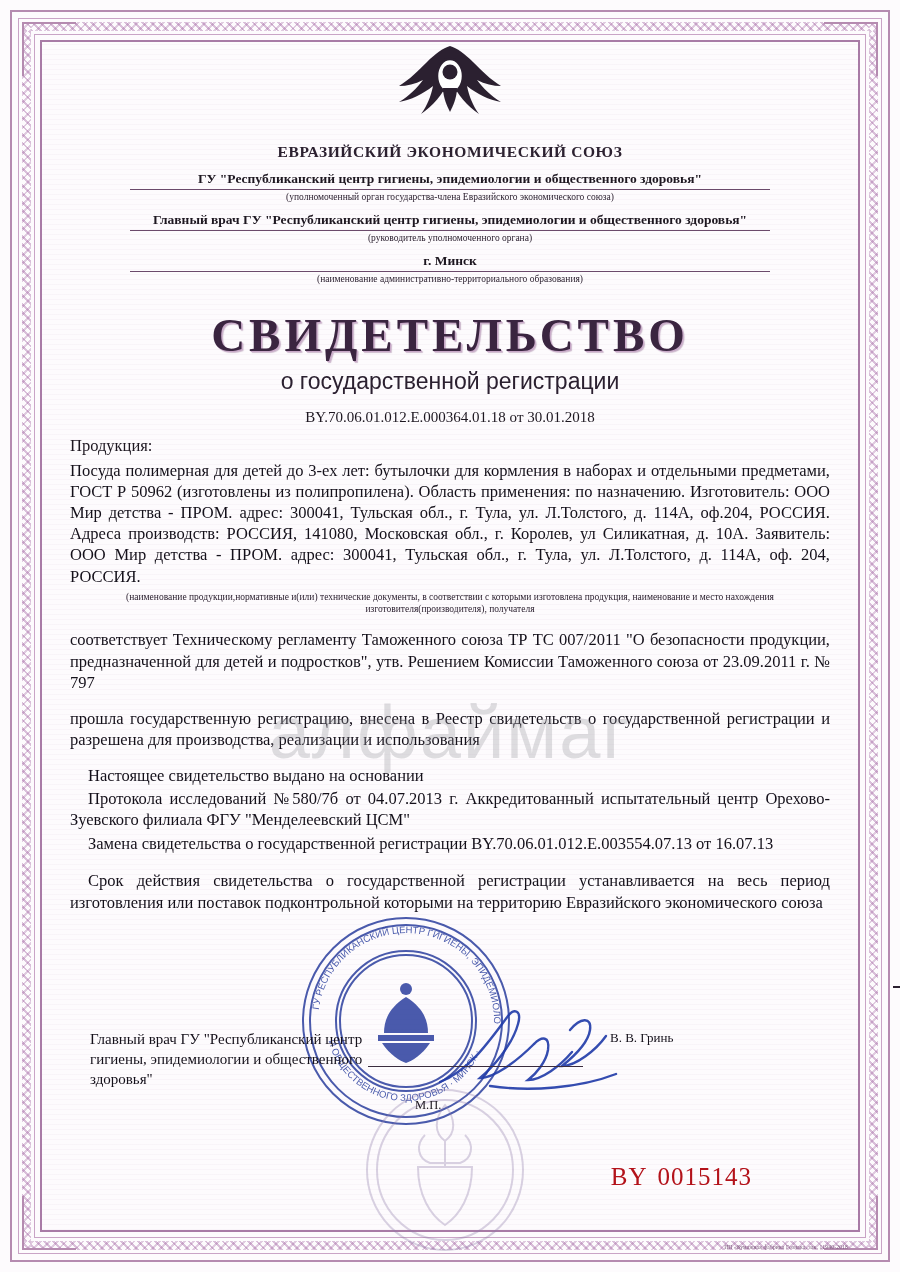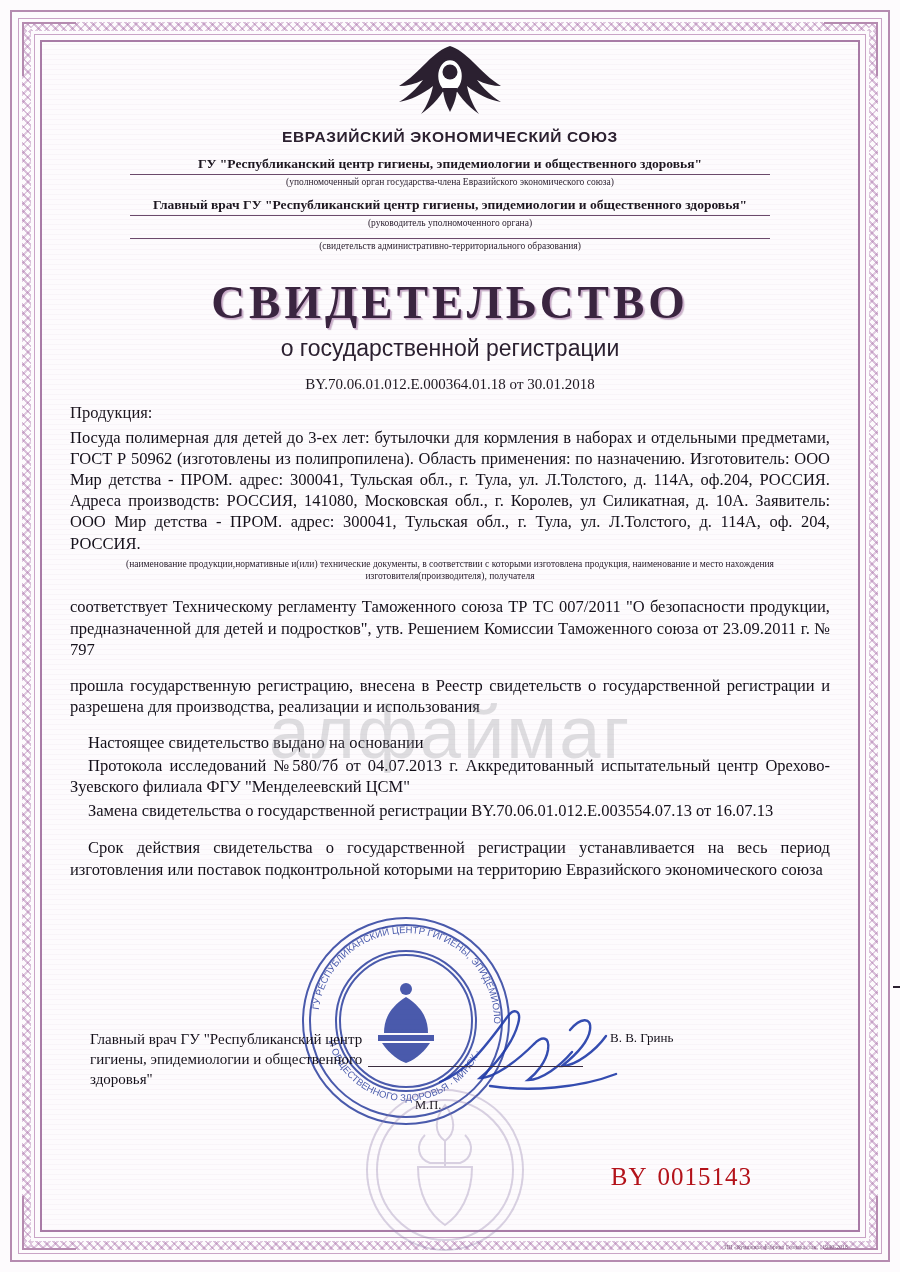--- a/index.html
+++ b/index.html
@@ -89,26 +89,26 @@
   
   .emblem {
     text-align: center;
     margin-top: 4px;
     height: 88px;
   }
   .emblem svg { display: inline-block; }
 
   .eaes-title {
     text-align: center;
-    font-family: Liberation Sans, sans-serif;
+    font-family: Liberation Serif, serif;
     font-weight: bold;
     font-size: 15.5px;
     letter-spacing: 0.6px;
     color: #2c2130;
-    margin-top: 0;
+    margin-top: 15px;
   }
 
   
   .field {
     margin-top: 10px;
     text-align: center;
   }
   .field .value {
     font-family: "Liberation Serif", serif;
     font-weight: bold;
@@ -323,22 +323,23 @@
       <div class="caption">(уполномоченный орган государства-члена Евразийского экономического союза)</div>
     </div>
 
     <div class="field w2">
       <div class="value">Главный врач ГУ "Республиканский центр гигиены, эпидемиологии и общественного здоровья"</div>
       <div class="rule"></div>
       <div class="caption">(руководитель уполномоченного органа)</div>
     </div>
 
     <div class="field w3">
+      <div class="value">г. Минск</div>
       <div class="rule"></div>
-      <div class="caption">(свидетельств административно-территориального образования)</div>
+      <div class="caption">(наименование административно-территориального образования)</div>
     </div>
 
     <div class="big-title">СВИДЕТЕЛЬСТВО</div>
     <div class="sub-title">о государственной регистрации</div>
     <div class="reg-number">BY.70.06.01.012.Е.000364.01.18 от 30.01.2018</div>
 
     <div class="label-line">Продукция:</div>
     <div class="body-text">Посуда полимерная для детей до 3-ех лет: бутылочки для кормления в наборах и отдельными предметами, ГОСТ Р 50962 (изготовлены из полипропилена). Область применения:  по назначению. Изготовитель: ООО Мир детства - ПРОМ. адрес: 300041, Тульская обл., г. Тула, ул. Л.Толстого, д. 114А, оф.204, РОССИЯ. Адреса производств: РОССИЯ, 141080, Московская обл., г. Королев, ул Силикатная, д. 10А. Заявитель: ООО Мир детства - ПРОМ. адрес: 300041, Тульская обл., г. Тула, ул. Л.Толстого, д. 114А, оф. 204, РОССИЯ.</div>
     <div class="small-caption">(наименование продукции,нормативные и(или) технические документы, в соответствии с которыми изготовлена продукция, наименование и место нахождения изготовителя(производителя), получателя</div>
 

